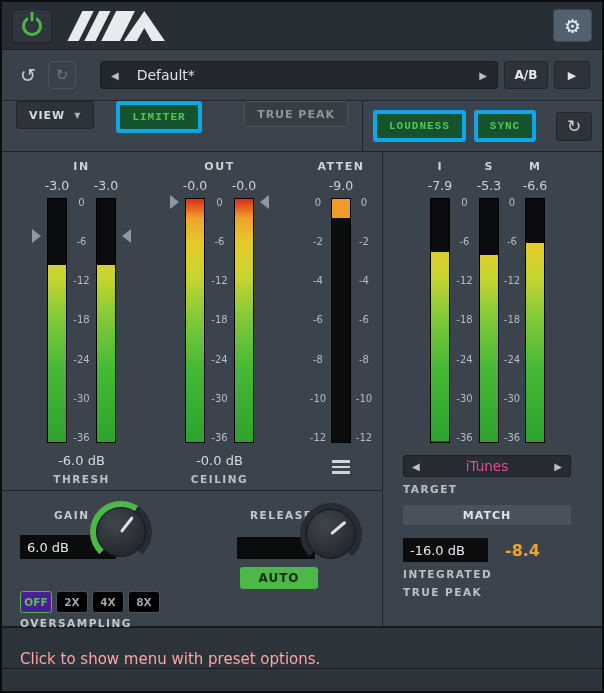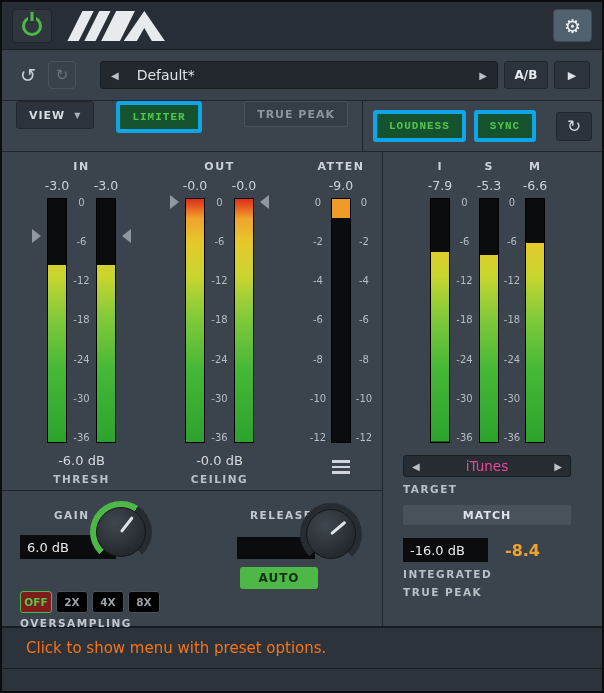--- a/index.html
+++ b/index.html
@@ -96,26 +96,26 @@
   .arc{position:absolute;inset:0;border-radius:50%;}
   .gain-arc{background:conic-gradient(from 225deg,#4db848 0deg 168deg,#262c31 168deg 272deg,transparent 272deg 360deg);}
   .release-arc{background:conic-gradient(from 225deg,#262c31 0deg 272deg,transparent 272deg 360deg);}
   .knob{position:absolute;inset:6px;border-radius:50%;background:radial-gradient(circle at 38% 32%,#40474e,#22272c 78%);border:1px solid #14181c;}
   .ptr{position:absolute;left:50%;bottom:50%;width:3px;height:19px;background:#dfe3e7;border-radius:2px;transform-origin:center bottom;}
   .gain-ptr{transform:translateX(-50%) rotate(38deg);}
   .release-ptr{transform:translateX(-50%) rotate(50deg);}
   .auto-btn{position:absolute;left:238px;top:76px;width:78px;height:22px;background:#4db848;border-radius:3px;color:#14300f;font-weight:bold;font-size:12px;letter-spacing:1px;display:flex;align-items:center;justify-content:center;cursor:pointer;}
   .os-row{position:absolute;left:18px;top:100px;display:flex;gap:4px;}
   .os-btn{width:30px;height:20px;border-radius:3px;font-size:10.5px;font-weight:bold;display:flex;align-items:center;justify-content:center;cursor:pointer;}
-  .os-on{background:#7f1d1d;border:1px solid #4db848;color:#55c44e;}
+  .os-on{background:#4c1d95;border:1px solid #4db848;color:#55c44e;}
   .os-off{background:#000000;border:1px solid #4a525a;color:#99a1a9;}
   .os-label{left:18px;top:126px;}
 
   
-  .status-bar{height:40px;flex:none;background:#2c333b;border-top:2px solid #171c21;display:flex;align-items:center;padding-left:24px;font-size:15px;color:#f97316;}
+  .status-bar{height:40px;flex:none;background:#2c333b;border-top:2px solid #171c21;display:flex;align-items:flex-end;padding-left:18px;font-size:15px;color:#fca5a5;}
   .bottom-strip{height:22px;flex:none;background:#2c333b;border-top:1px solid #171c21;}
 </style>
 </head>
 <body>
 
 <div class="plugin">
 
   <div class="header">
     <div class="btn-sq power-btn">
       <span class="power-icon"></span>

